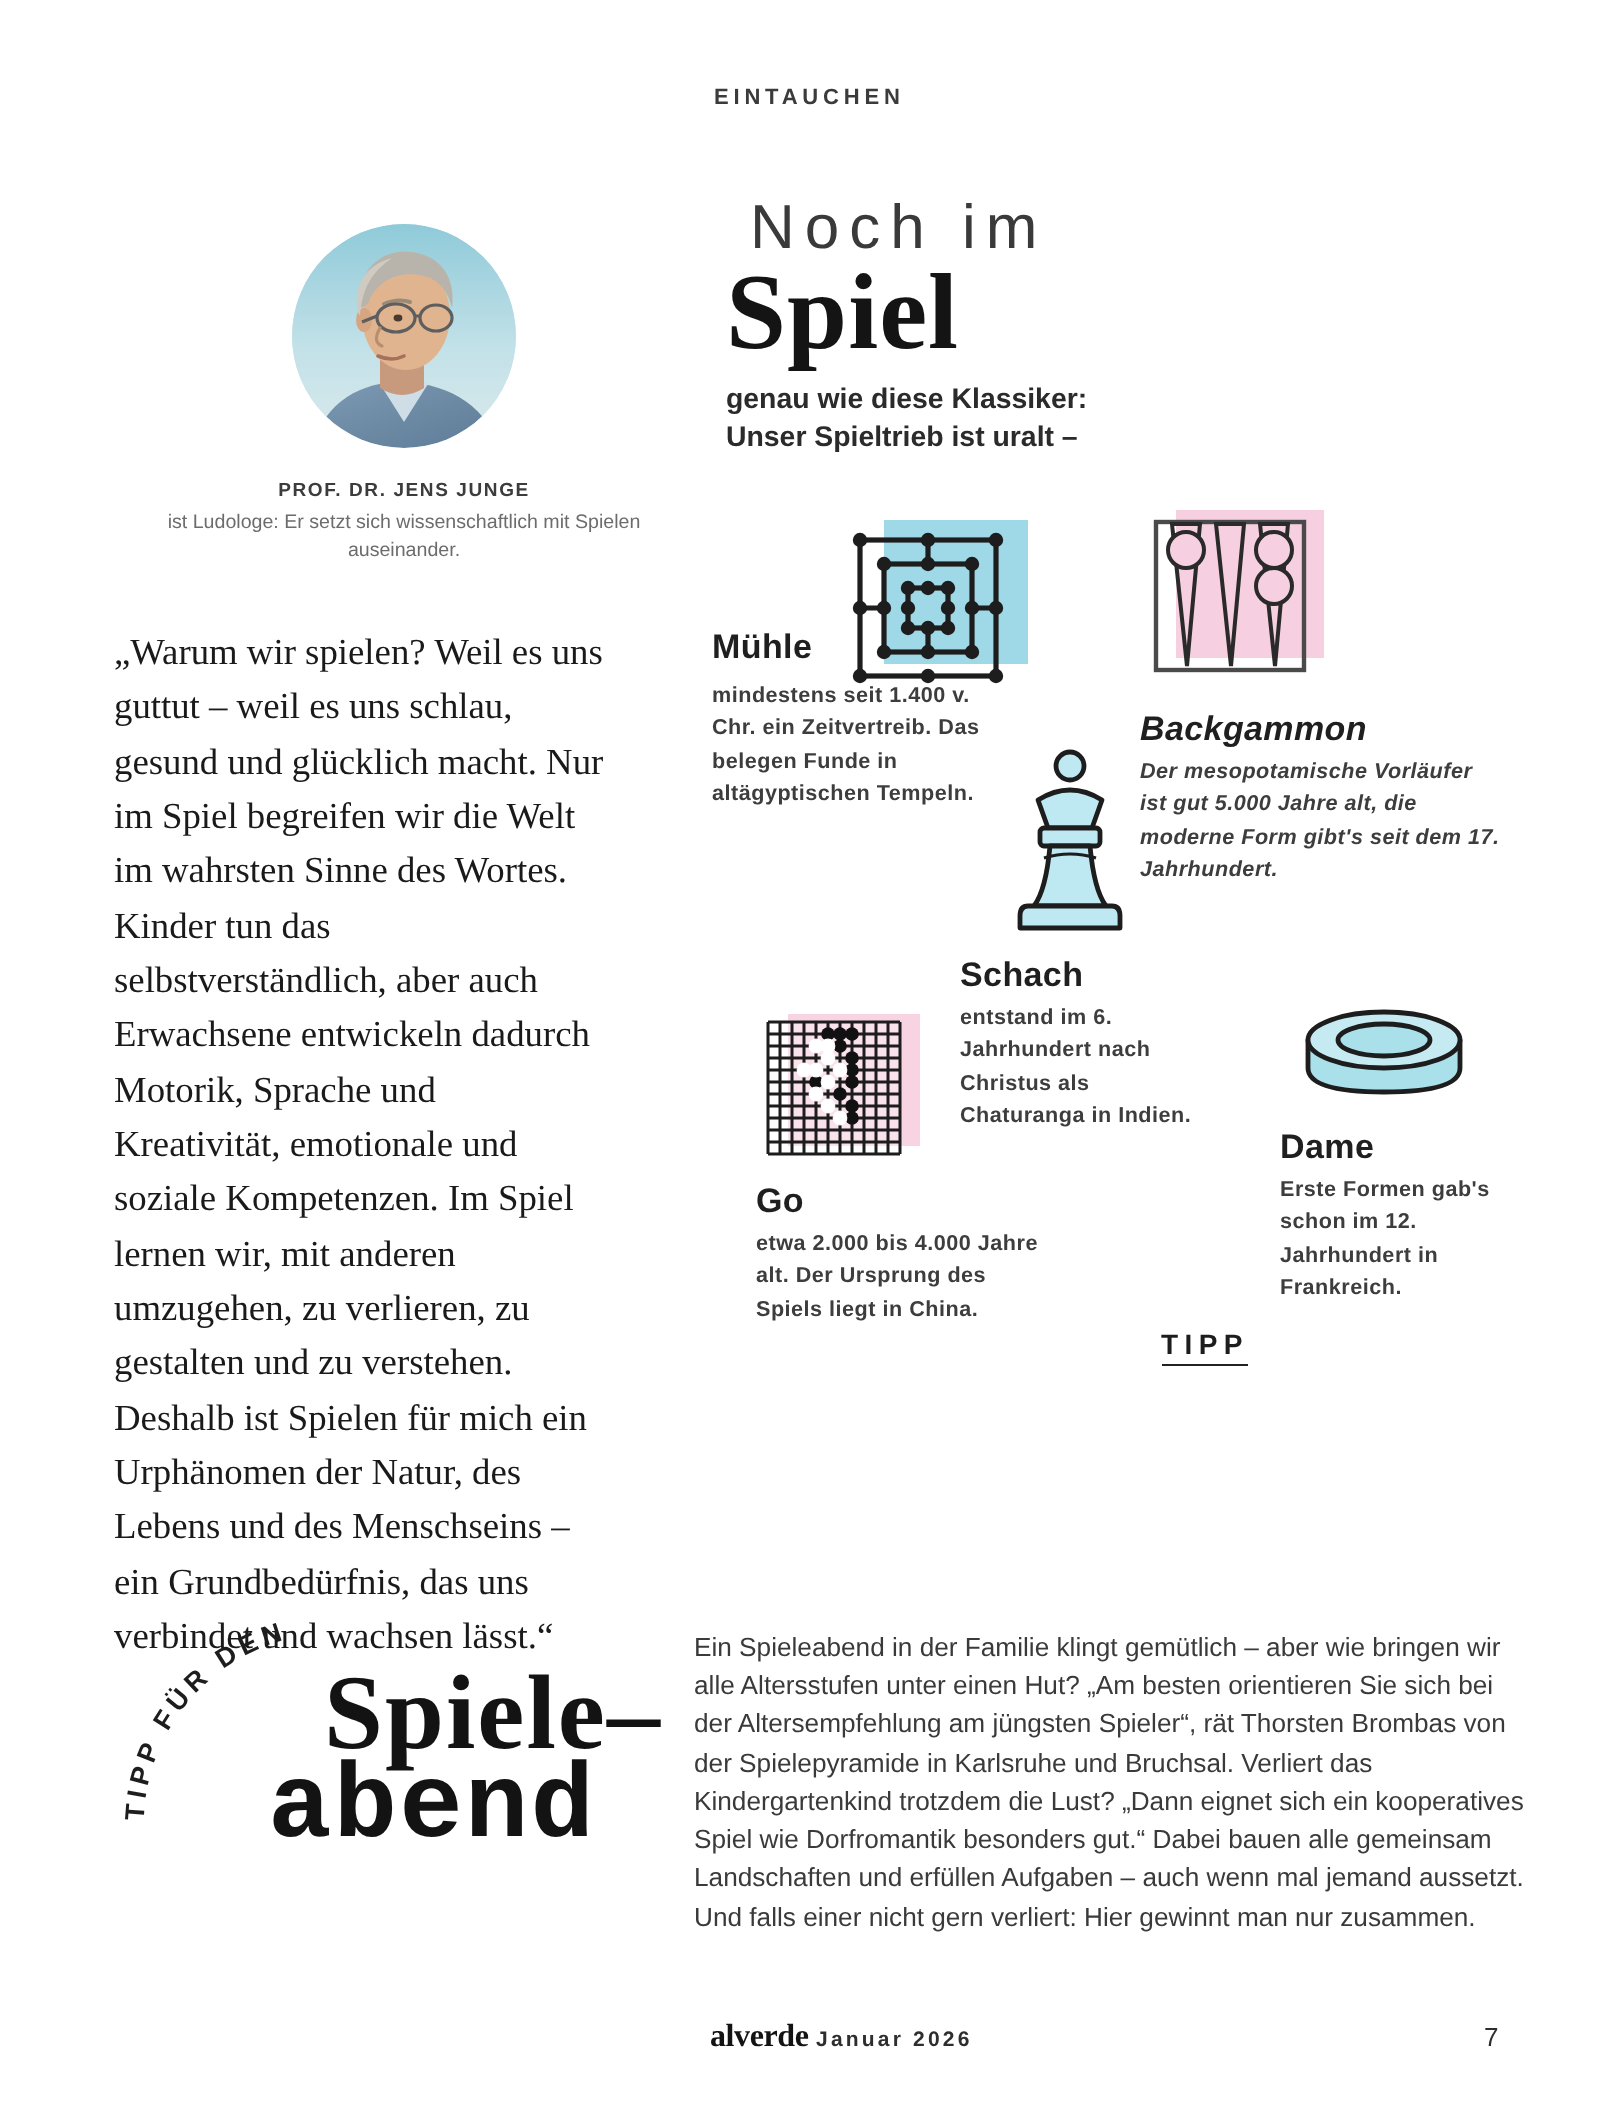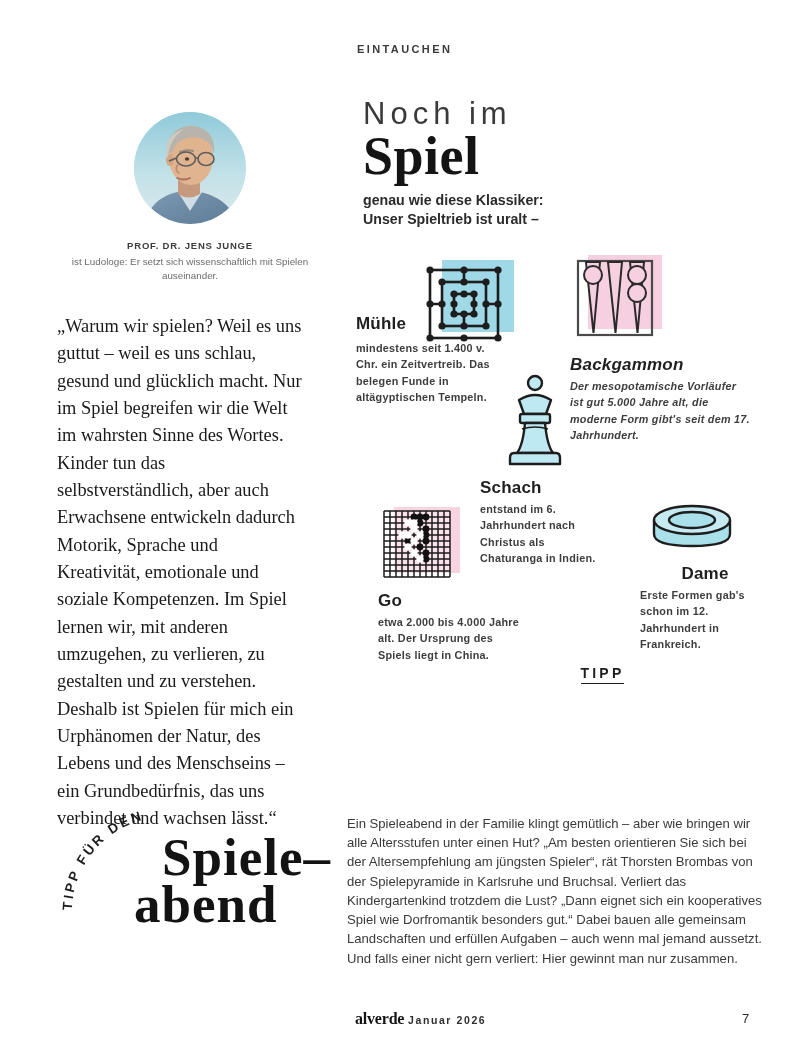--- a/index.html
+++ b/index.html
@@ -22,21 +22,21 @@
     left: 357px; top: 43px;
     font-size: 11px;
     letter-spacing: 2.4px;
     font-weight: 600;
     color: #3b3b3b;
   }
 
   
   .author-block {
     position: absolute;
-    left: 65px; top: 112px;
+    left: 77px; top: 112px;
     width: 250px;
     text-align: center;
   }
   .portrait {
     width: 112px; height: 112px;
     border-radius: 50%;
     margin: 0 auto;
     overflow: hidden;
     position: relative;
     background: linear-gradient(170deg,#9fd3e0 0%, #bfe0e8 40%, #cfe6ec 100%);
@@ -69,20 +69,21 @@
   }
 
   
   .headline { position: absolute; left: 363px; top: 98px; }
   .headline .kicker {
     font-size: 31px;
     font-weight: 300;
     letter-spacing: 5px;
     color: #3a3a3a;
     line-height: 1.05;
+    margin-left: 12px;
   }
   .headline .main {
     font-family: "Liberation Serif", serif;
     font-size: 54px;
     font-weight: 700;
     letter-spacing: 0.5px;
     line-height: 1.0;
     margin-top: -2px;
     color: #141414;
   }
@@ -126,21 +127,21 @@
   .go-art     { width: 80px; height: 80px; margin-left: 4px; }
   .schach-art { width: 74px; height: 100px; margin-left: 18px; }
   .dame-art   { width: 88px; height: 58px; margin-left: 8px; }
 
   #card-muehle .game-title { margin-top: -36px; }
   #card-muehle .game-body  { margin-top: 6px; }
 
   #card-backg  .game-title { margin-top: 10px; }
   #card-schach .game-title { margin-top: 4px; }
   #card-go     .game-title { margin-top: 6px; }
-  #card-dame   .game-title { margin-top: 6px; text-align: center; }
+  #card-dame   .game-title { margin-top: 6px; }
 
   
   .tipp-box {
     position: absolute;
     left: 520px; top: 664px;
     width: 165px;
     text-align: center;
   }
   .tipp-label {
     font-size: 14px;
@@ -177,21 +178,21 @@
     font-family: "Liberation Serif", serif;
     font-size: 53px;
     font-weight: 700;
     letter-spacing: 1px;
     line-height: 1;
     color: #131313;
   }
   .lockup .word2 {
     position: absolute;
     left: 84px; top: 78px;
-    font-family: Liberation Serif, serif;
+    font-family: Liberation Mono, monospace;
     font-size: 53px;
     font-weight: 700;
     letter-spacing: 1px;
     line-height: 1;
     color: #131313;
   }
 
   
   .footer-logo {
     position: absolute;

